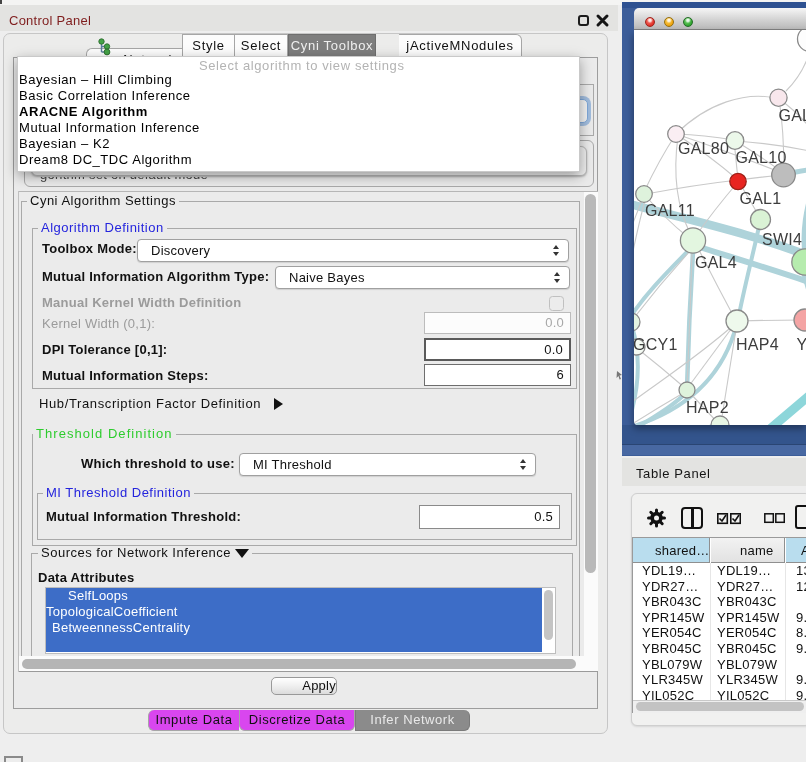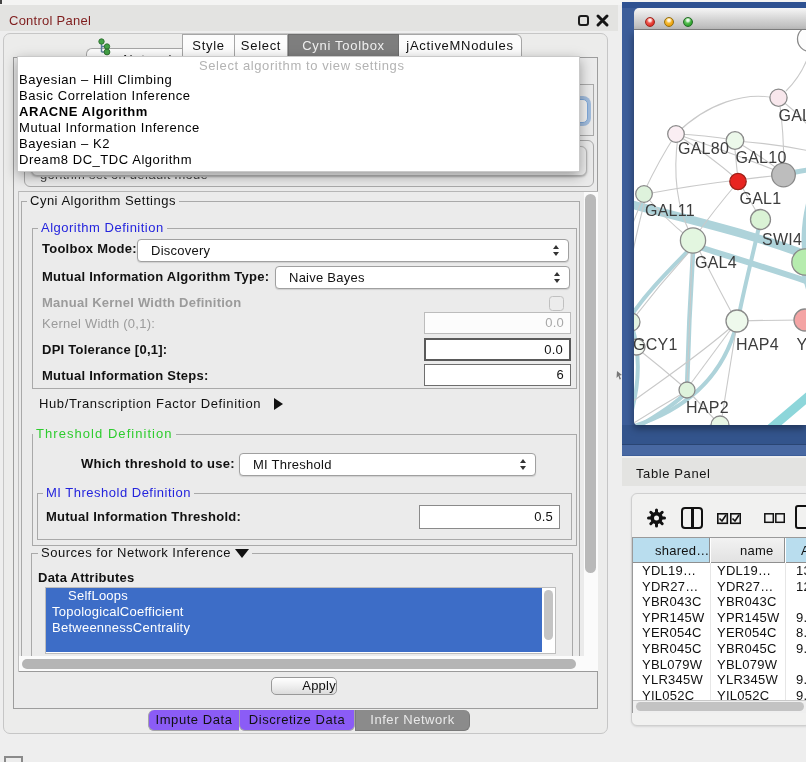--- a/index.html
+++ b/index.html
@@ -8,21 +8,21 @@
 .ab{position:absolute}
 .gb{position:absolute;border:1px solid #a9a9a9}
 .gt{position:absolute;background:#ebebeb;padding:0 3px;line-height:13px;letter-spacing:0.5px}
 .combo{position:absolute;background:#fff;border:1px solid #a0a0a0;border-radius:4px;line-height:21px;padding-left:13px;box-shadow:0 1px 1px rgba(0,0,0,0.12)}
 .spin{position:absolute;width:9px;top:0;bottom:0}
 .spin:before,.spin:after{content:"";position:absolute;left:1px;border-left:3.5px solid transparent;border-right:3.5px solid transparent}
 .spin:before{top:5px;border-bottom:4.5px solid #333}
 .spin:after{bottom:5px;border-top:4.5px solid #333}
 .fld{position:absolute;background:#fff;text-align:right;padding-right:6px;line-height:20px}
 .tab{position:absolute;letter-spacing:0.7px;background:#fcfcfc;border:1px solid #a6a6a6;text-align:center;line-height:22px;white-space:nowrap}
-.btab{position:absolute;letter-spacing:0.55px;background:#8b5cf6;border:1px solid #a6a6a6;border-top:none;text-align:center;line-height:19px;border-radius:0 0 6px 6px;white-space:nowrap}
+.btab{position:absolute;letter-spacing:0.55px;background:#d946ef;border:1px solid #a6a6a6;border-top:none;text-align:center;line-height:19px;border-radius:0 0 6px 6px;white-space:nowrap}
 </style>
 </head>
 <body>
 
 <div class="ab" style="left:0;top:0;width:806px;height:5px;background:#f4f4f3"></div>
 <div class="ab" style="left:0;top:0;width:2px;height:4px;background:#444"></div>
 <div class="ab" style="left:0;top:5px;width:618px;height:26px;background:#e3e3e1"></div>
 <div class="ab" style="left:9px;top:14px;line-height:14px;color:#7f1d1d">Control Panel</div>
 <div class="ab" style="left:578px;top:15px;width:11px;height:11px;border:2px solid #1c1c1c;border-radius:3px"></div>
 <svg class="ab" style="left:595px;top:13px" width="15" height="15" viewBox="0 0 15 15">
@@ -35,21 +35,21 @@
 
 <div class="tab" style="left:86px;top:48px;width:96px;height:24px;border-radius:6px 0 0 0;border-right:none;padding-left:30px;text-align:center">Network</div>
 <svg class="ab" style="left:97px;top:37px" width="16" height="19" viewBox="0 0 16 19">
     <path d="M4.5 5 L4.5 15 M4.5 9.5 L9.5 9.5 M4.5 15 L9.5 15" stroke="#5a7d9c" stroke-width="1.4" fill="none"></path>
     <circle cx="4.5" cy="4.5" r="2.7" fill="#44a347" stroke="#2a6b2d" stroke-width="0.9"></circle>
     <circle cx="10" cy="9.5" r="2.7" fill="#44a347" stroke="#2a6b2d" stroke-width="0.9"></circle>
     <circle cx="10" cy="15" r="2.9" fill="#44a347" stroke="#2a6b2d" stroke-width="0.9"></circle>
   </svg>
 <div class="tab" style="left:182px;top:34px;width:52px;height:24px;border-right:none">Style</div>
 <div class="tab" style="left:234px;top:34px;width:54px;height:24px">Select</div>
-<div class="tab" style="left:288px;top:34px;width:111px;height:24px;background:#7e7e7e;color:#f0f0f0;border-color:#6e6e6e">Cyni Toolbox</div>
+<div class="tab" style="left:288px;top:34px;width:88px;height:24px;background:#7e7e7e;color:#f0f0f0;border-color:#6e6e6e">Cyni Toolbox</div>
 <div class="tab" style="left:399px;top:34px;width:123px;height:24px;border-left:none;border-radius:0 6px 0 0">jActiveMNodules</div>
 
 <div class="ab" style="left:21px;top:84px;width:573px;height:52px;border:1px solid #a9a9a9;background:#eaeaea"></div>
 <div class="ab" style="left:29px;top:99px;width:559px;height:24px;background:#f2f2f2;border:1px solid #7ea7d8;border-radius:5px;box-shadow:0 0 0 3px rgba(100,150,210,0.55)"></div>
 <div class="ab" style="left:24px;top:140px;width:570px;height:47px;border:1px solid #a9a9a9;border-radius:6px;background:#eaeaea"></div>
 <div class="ab" style="left:31px;top:146px;width:556px;height:30px;background:#ededed;border:1px solid #b5b5b5;border-radius:6px;box-shadow:0 1px 2px rgba(0,0,0,0.25)"></div>
 <div class="ab" style="left:40px;top:177px;width:360px;height:8px;overflow:hidden">
     <span style="position:absolute;left:0px;top:-9px;color:#444">gorithm set on default mode</span>
   </div>
 
@@ -90,21 +90,21 @@
 <div class="ab" style="left:46px;top:510px;font-weight:bold">Mutual Information Threshold:</div>
 <div class="fld" style="left:419px;top:505px;width:141px;height:24px;border:1px solid #8a8a8a;line-height:22px">0.5</div>
 
 <div class="ab" style="left:31px;top:553px;width:542px;height:103px;border:1px solid #a9a9a9;border-bottom:none"></div>
 <div class="gt" style="left:38px;top:546px">Sources for Network Inference&nbsp;<span style="display:inline-block;width:0;height:0;border-left:7px solid transparent;border-right:7px solid transparent;border-top:9px solid #111;vertical-align:-1px"></span></div>
 
 <div class="ab" style="left:38px;top:571px;font-weight:bold">Data Attributes</div>
 <div class="ab" style="left:45px;top:587px;width:511px;height:67px;background:#fff;border:1px solid #bdbdbd"></div>
 <div class="ab" style="left:46px;top:588px;width:496px;height:64px;background:#3d6dc7;color:#fff">
 <div style="padding-left:22px;line-height:16px">SelfLoops</div>
-<div style="padding-left:6px;line-height:16px">TopologicalCoefficient</div>
+<div style="line-height:16px">TopologicalCoefficient</div>
 <div style="padding-left:6px;line-height:16px">BetweennessCentrality</div>
 </div>
 <div class="ab" style="left:544px;top:590px;width:9px;height:50px;background:#c4c4c4;border-radius:4.5px"></div>
 
 <div class="ab" style="left:271px;top:677px;width:66px;height:18px;background:linear-gradient(#ffffff,#efefef 50%,#dcdcdc);border:1px solid #999;border-radius:5px;text-align:right;line-height:16px">Apply</div>
 
 <div class="btab" style="left:148px;top:710px;width:91px;height:21px;border-right:none;border-radius:6px 0 0 6px">Impute Data</div>
 <div class="btab" style="left:239px;top:710px;width:116px;height:21px">Discretize Data</div>
 <div class="btab" style="left:355px;top:710px;width:115px;height:21px;background:#8b8b8b;color:#e9e9e9;border-color:#7a7a7a;border-radius:0 6px 6px 0">Infer Network</div>
 

